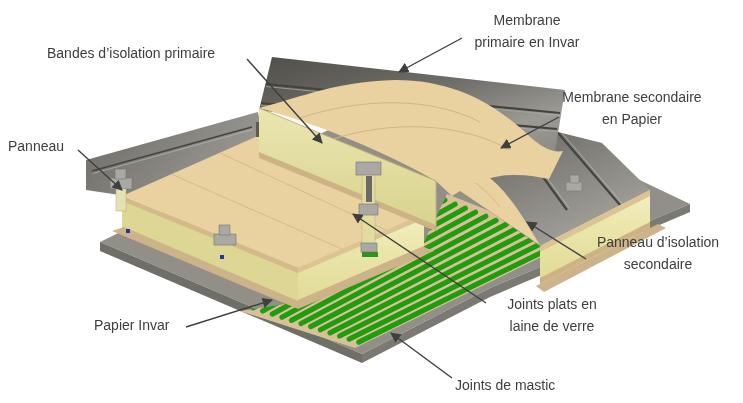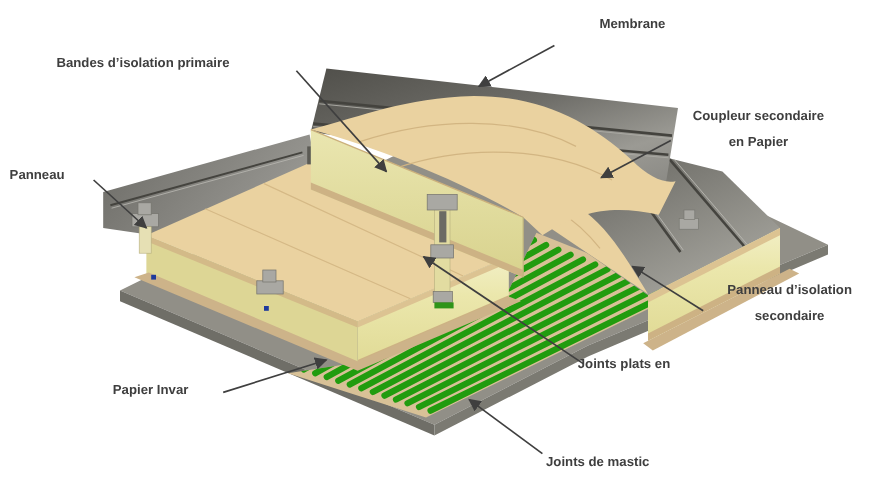--- a/index.html
+++ b/index.html
@@ -3,23 +3,22 @@
 <meta charset="utf-8">
 <style>
   html,body{margin:0;padding:0;background:#ffffff;}
   .stage{
     position:relative;width:743px;height:403px;overflow:hidden;background:#ffffff;
     font-family:"Liberation Sans",sans-serif;
   }
   .stage svg{position:absolute;left:0;top:0;}
   .lbl{
     position:absolute;
-    font-size:11px;line-height:22px;color:var(--c-text,#3e3e3e);
+    font-size:14px;line-height:22px;color:var(--c-text,#3e3e3e);
     white-space:nowrap;
-    font-weight:bold;
   }
   .lbl.center{text-align:center;white-space:normal;}
   .lbl .ln{display:block;white-space:nowrap;}
 </style>
 </head>
 <body>
 
 <div class="stage" style="--c-text: #3e3e3e; --c-arrow: #3f3f3f; --c-wood: #ead2a0; --c-wood_rail: #cdb284; --c-wood_grain: #d2b582; --c-foam: #ece7ab; --c-foam_dark: #ddd695; --c-membrane: #7e7d77; --c-kraft: #d8c197; --c-mastic_green: #219c0f; --c-base_plate: #918f87; --c-base_front: #6f6e67; --c-tan_strip: #cdb389; --c-metal: #a9a8a3; --c-resin_blue: #1e3a9c;">
 
   <svg width="743" height="403" viewBox="0 0 743 403">
@@ -179,34 +178,36 @@
       <line x1="186" y1="327" x2="272" y2="300" marker-end="url(#ah)"></line>
       <line x1="486" y1="303" x2="353" y2="214" marker-end="url(#ah)"></line>
       <line x1="452" y1="378" x2="391" y2="333" marker-end="url(#ah)"></line>
     </g>
   </svg>
 
   <div class="lbl" style="left:47px;top:42px">Bandes d’isolation primaire</div>
 
   <div class="lbl center" style="left:427px;top:9px;width:200px">
     <span class="ln">Membrane</span>
+    <span class="ln">primaire en Invar</span>
   </div>
 
   <div class="lbl center" style="left:532px;top:86px;width:200px">
-    <span class="ln">Coupleur secondaire</span>
+    <span class="ln">Membrane secondaire</span>
     <span class="ln">en Papier</span>
   </div>
 
   <div class="lbl" style="left:8px;top:135px">Panneau</div>
 
   <div class="lbl center" style="left:558px;top:231px;width:200px">
     <span class="ln">Panneau d’isolation</span>
     <span class="ln">secondaire</span>
   </div>
 
   <div class="lbl" style="left:94px;top:314px">Papier Invar</div>
 
-  <div class="lbl center" style="left:440px;top:293px;width:160px">
+  <div class="lbl center" style="left:472px;top:293px;width:160px">
     <span class="ln">Joints plats en</span>
+    <span class="ln">laine de verre</span>
   </div>
 
   <div class="lbl" style="left:455px;top:374px">Joints de mastic</div>
 </div>
 
 </body></html>

